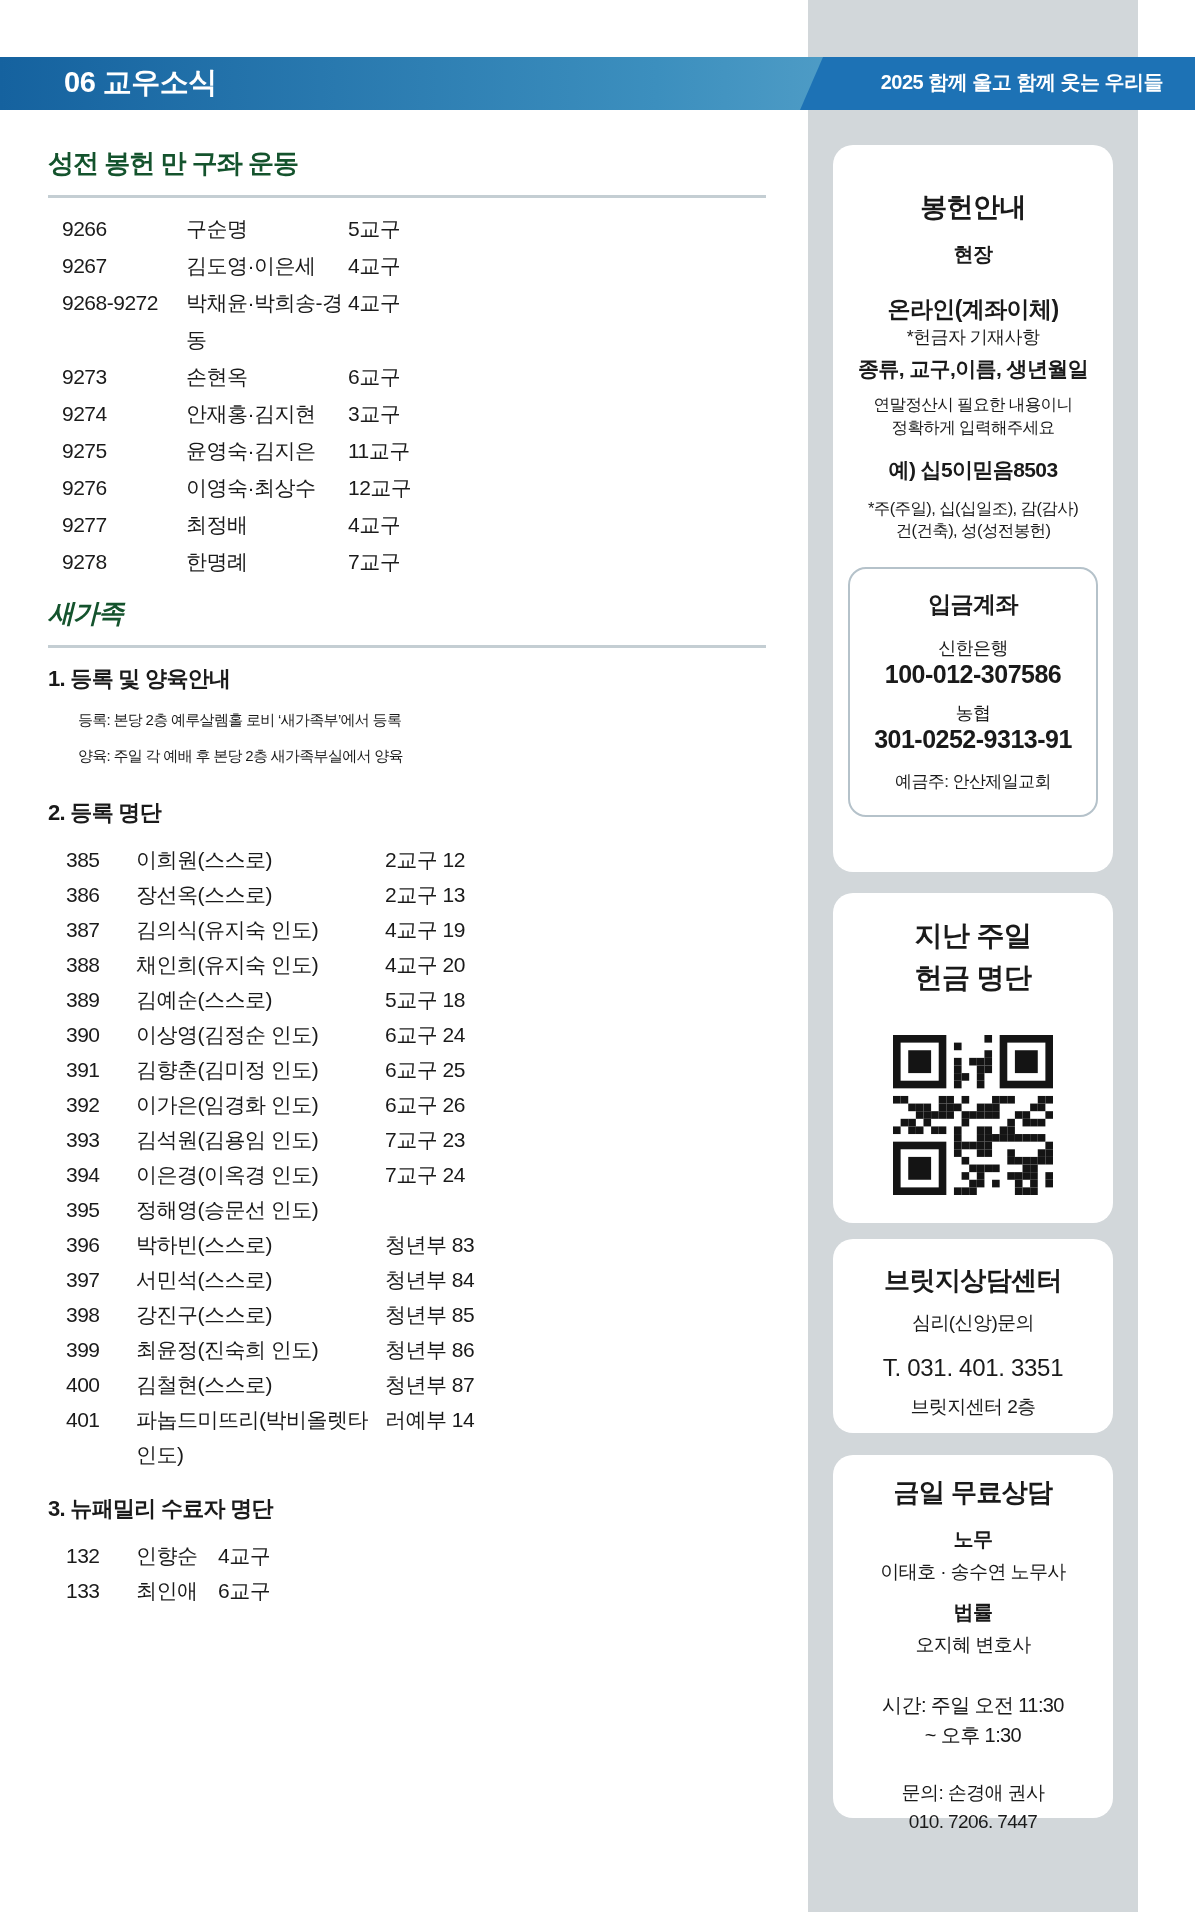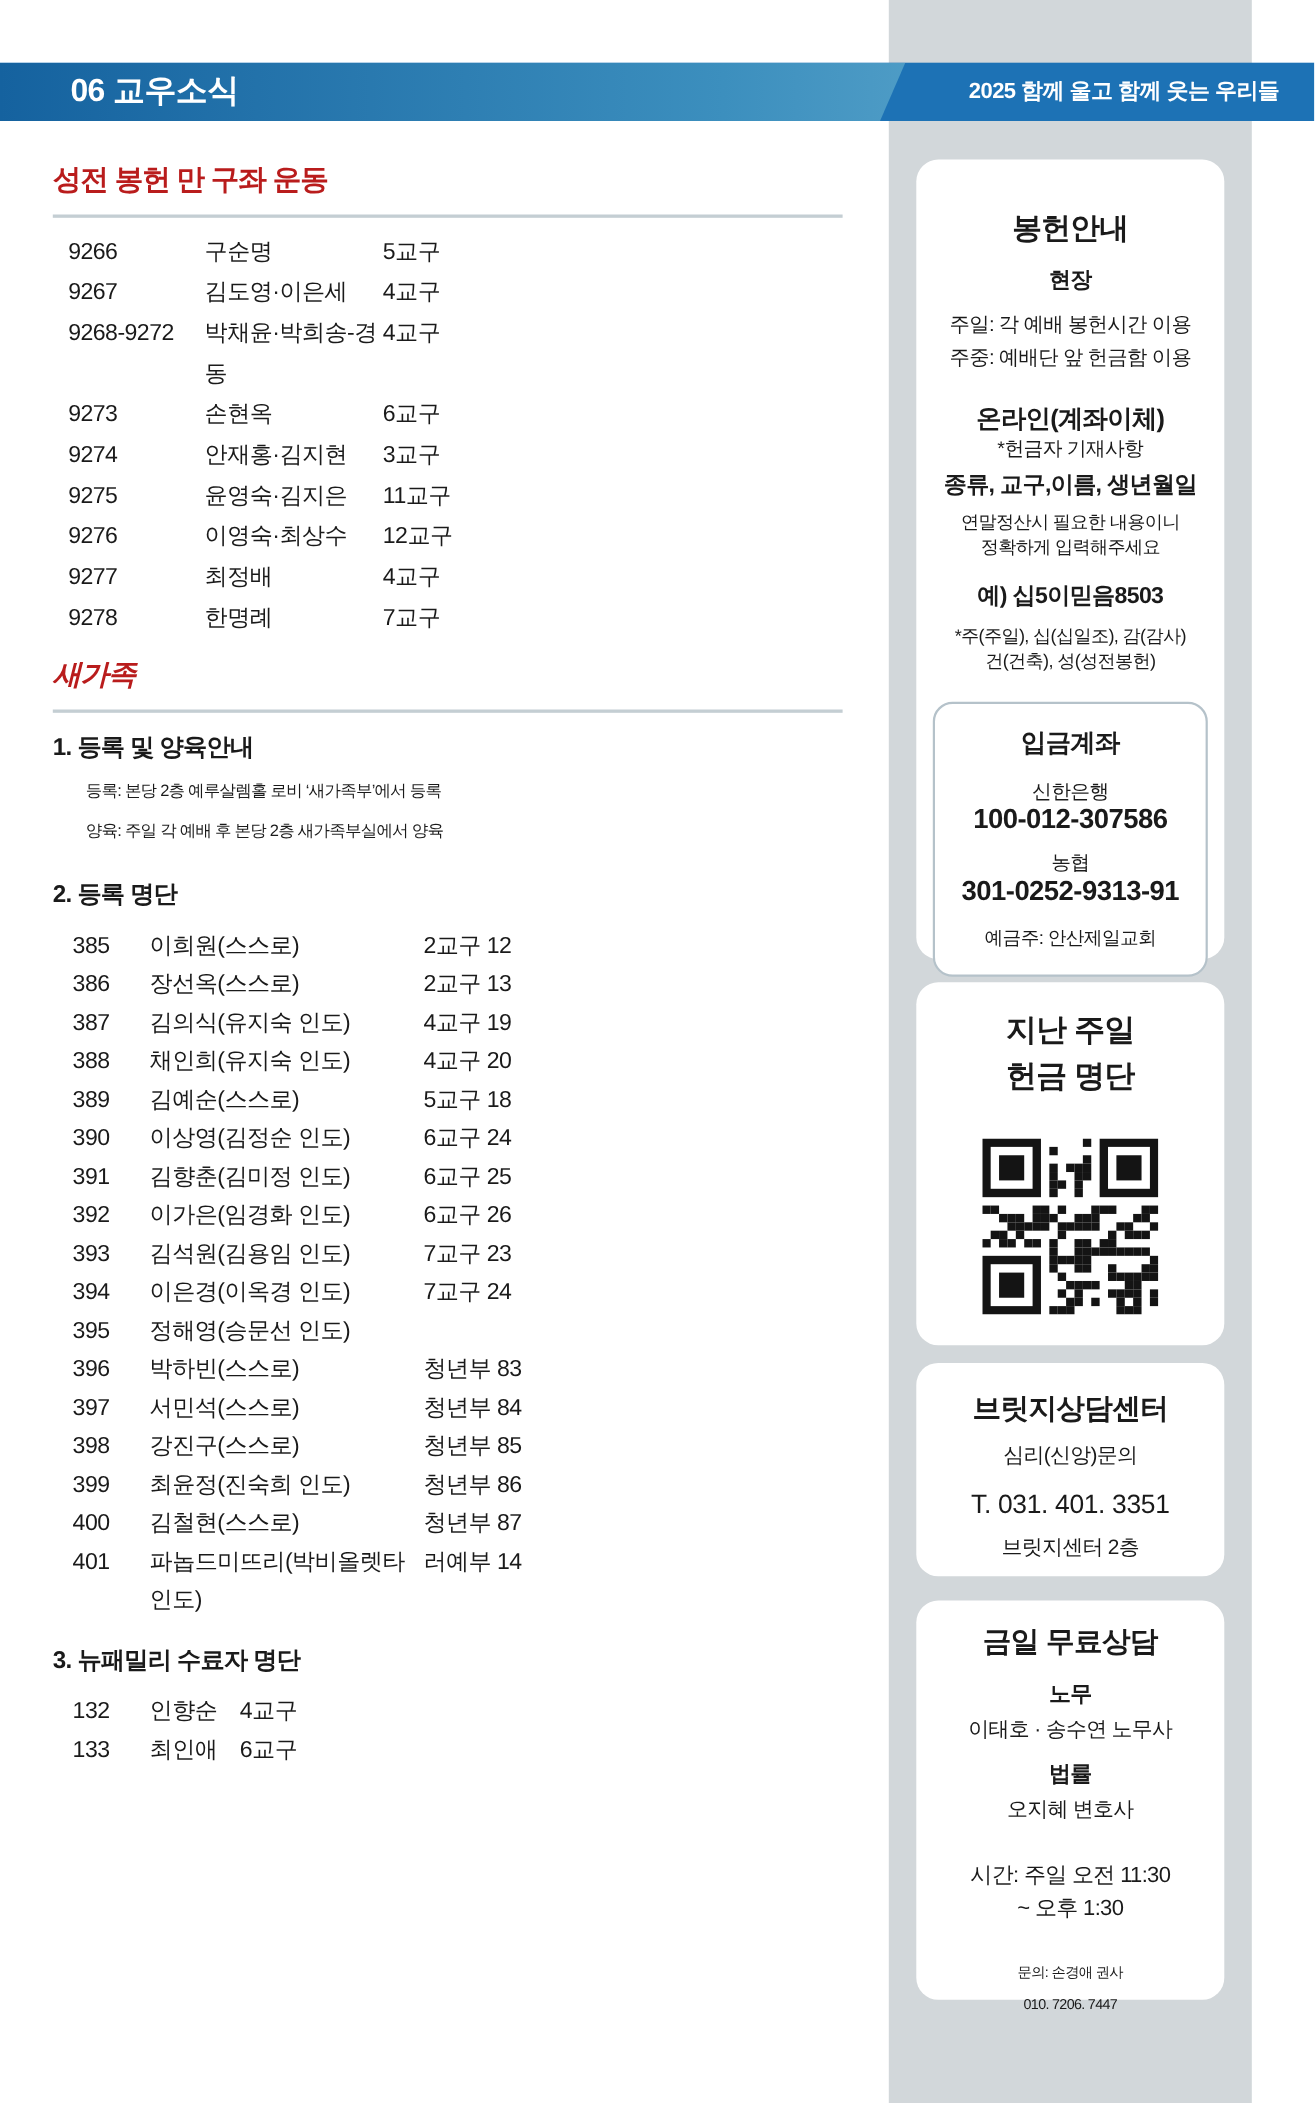--- a/index.html
+++ b/index.html
@@ -14,21 +14,21 @@
   .topbar-right-bg { position:absolute; inset:0; background:#1d72b5; }
   .topbar-left-bg { position:absolute; inset:0; background:linear-gradient(90deg,#15629f 0%,#3c8fbe 55%,#74b7d6 100%);
       clip-path:polygon(0 0, 823px 0, 800px 100%, 0 100%); }
   .topbar-title { position:absolute; left:64px; top:0; height:51px; display:flex; align-items:center;
       color:#fff; font-size:29px; font-weight:bold; letter-spacing:-0.5px; }
   .topbar-slogan { position:absolute; right:32px; top:0; height:51px; display:flex; align-items:center;
       color:#fff; font-size:20px; font-weight:bold; letter-spacing:-0.5px; }
 
   
   .left-col { position:absolute; left:48px; top:0; width:718px; }
-  .sec-title { font-size:26px; font-weight:bold; letter-spacing:-1px; color:#b91c1c; }
+  .sec-title { font-size:26px; font-weight:bold; letter-spacing:-1px; color:#14532d; }
   .t1 { padding-top:146px; }
   .t2 { margin-top:16px;font-style:italic; }
   .rule { border:0; height:3px; background:#c4ced3; margin-top:14px; }
   .rows { margin-top:12px; font-size:21px; letter-spacing:-0.5px; }
   .row { display:grid; line-height:37px; }
   .rows-s1 .row { grid-template-columns:124px 162px 1fr; padding-left:14px; }
   .rows-s2 { margin-top:14px; }
   .rows-s2 .row { grid-template-columns:70px 249px 1fr; padding-left:18px; line-height:35px; }
   .rows-s3 { margin-top:14px; }
   .rows-s3 .row { grid-template-columns:70px 82px 1fr; padding-left:18px; line-height:35px; }
@@ -69,21 +69,21 @@
   .c3-title { padding-top:24px; font-size:26px; font-weight:bold; }
   .c3-sub { margin-top:12px; font-size:19px; }
   .c3-phone { margin-top:18px; font-size:24px; letter-spacing:-0.3px; }
   .c3-loc { margin-top:12px; font-size:19px; }
 
   .c4-title { padding-top:20px; font-size:26px; font-weight:bold; }
   .c4-cat { margin-top:16px; font-size:20px; font-weight:bold; }
   .c4-cat2 { margin-top:14px; font-size:20px; font-weight:bold; }
   .c4-names { margin-top:6px; font-size:19px; }
   .c4-time { margin-top:32px; font-size:20px; line-height:30px; }
-  .c4-contact { margin-top:28px; font-size:13px; line-height:29px; }
+  .c4-contact { margin-top:28px; font-size:19px; line-height:29px; }
 </style>
 </head>
 <body>
 
 <div class="page">
   <div class="gray-band"></div>
 
   <header class="topbar">
     <div class="topbar-right-bg"></div>
     <div class="topbar-left-bg"></div>
@@ -278,24 +278,20 @@
           <span class="c-group">6교구</span>
         </div>
       </div>
   </main>
 
   <aside class="sidebar">
 
     <section class="card card1">
       <h3 class="c1-title">봉헌안내</h3>
       <div class="c1-onsite">현장</div>
-      <div class="c1-lines">
-        <div>주일: 각 예배 봉헌시간 이용</div>
-        <div>주중: 예배단 앞 헌금함 이용</div>
-      </div>
       <div class="c1-online">온라인(계좌이체)</div>
       <div class="c1-note">*헌금자 기재사항</div>
       <div class="c1-fields">종류, 교구,이름, 생년월일</div>
       <div class="c1-detail">
         <div>연말정산시 필요한 내용이니</div>
         <div>정확하게 입력해주세요</div>
       </div>
       <div class="c1-example">예) 십5이믿음8503</div>
       <div class="c1-legend">
         <div>*주(주일), 십(십일조), 감(감사)</div>

